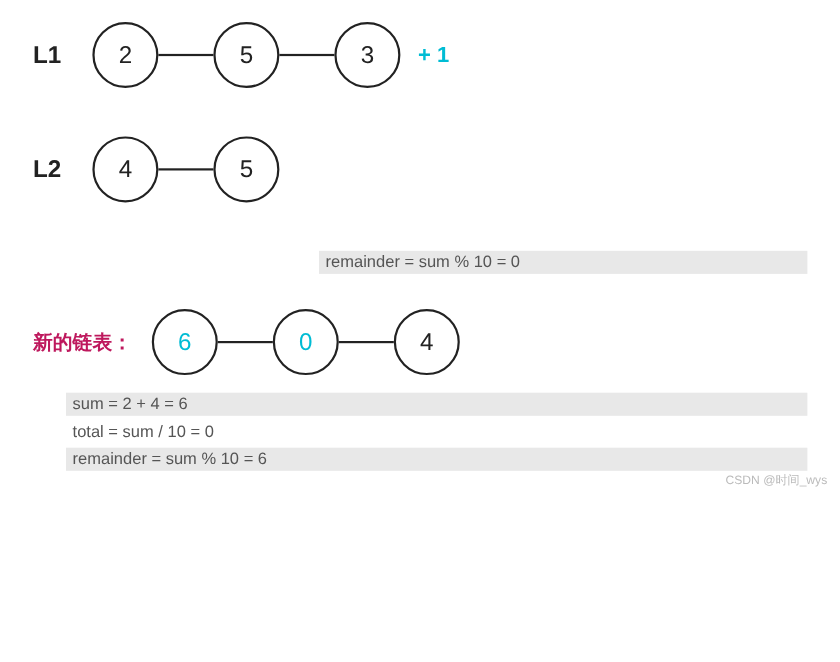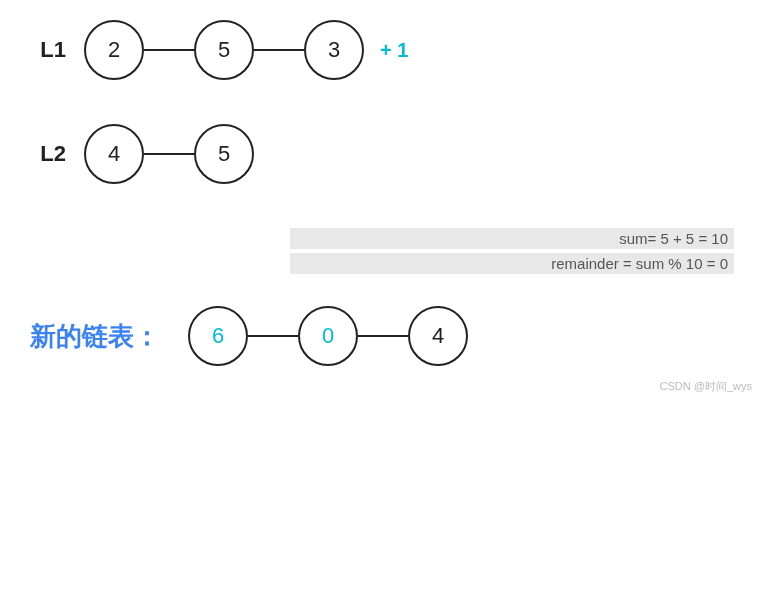--- a/index.html
+++ b/index.html
@@ -1,15 +1,15 @@
 <!DOCTYPE html>
 <html><head>
   <meta charset="utf-8">
   <style>
-    * { box-sizing: border-box; margin: 0; padding: 0; text-align: right; }
+    * { box-sizing: border-box; margin: 0; padding: 0; }
     body {
       background: #fff;
       font-family: "Microsoft YaHei", SimHei, Arial, sans-serif;
       width: 764px;
       min-height: 602px;
       position: relative;
       overflow: hidden;
     }
 
     .diagram-container {
@@ -91,24 +91,24 @@
 
     
     .new-list-section {
       display: flex;
       align-items: center;
       margin-top: 8px;
       margin-bottom: 16px;
     }
 
     .new-list-label {
-      font-size: 26px;
+      font-size: 18px;
       font-weight: bold;
-      color: #3b82f6;
-      margin-right: 28px;
+      color: #be185d;
+      margin-right: 18px;
       white-space: nowrap;
     }
 
     
     .bottom-formula-block {
       margin-left: 30px;
       margin-top: 8px;
     }
 
     .bottom-formula-line {
@@ -159,33 +159,37 @@
     <div class="node-group">
       <div class="node">4</div>
       <div class="connector"></div>
       <div class="node">5</div>
     </div>
   </div>
 
   <div class="section-divider"></div>
 
   <div class="formula-block">
-    <div class="formula-line highlighted">sum= 5 + 5 = 10</div>
     <div class="formula-line highlighted">remainder = sum % 10 = 0</div>
   </div>
 
   <div class="section-divider"></div>
 
   <div class="new-list-section">
     <div class="new-list-label">新的链表：</div>
     <div class="node-group">
       <div class="node cyan">6</div>
       <div class="connector"></div>
       <div class="node cyan">0</div>
       <div class="connector"></div>
       <div class="node">4</div>
     </div>
   </div>
 
+  <div class="bottom-formula-block">
+    <div class="bottom-formula-line highlighted">sum = 2 + 4 = 6</div>
+    <div class="bottom-formula-line">total = sum / 10 = 0</div>
+    <div class="bottom-formula-line highlighted">remainder = sum % 10 = 6</div>
+  </div>
 
   <div class="watermark">CSDN @时间_wys</div>
 
 </div>
 
 </body></html>

